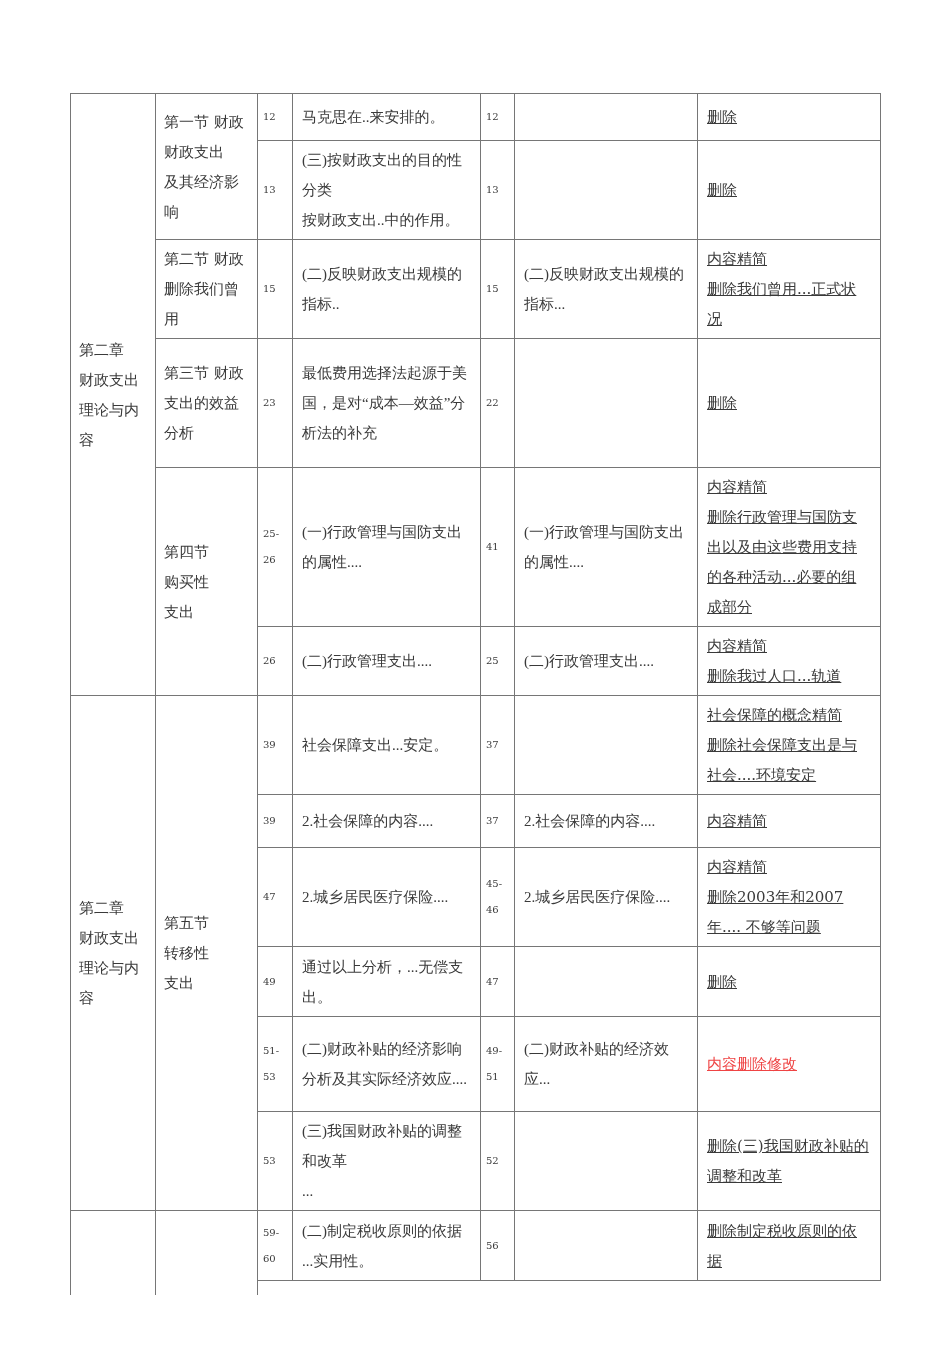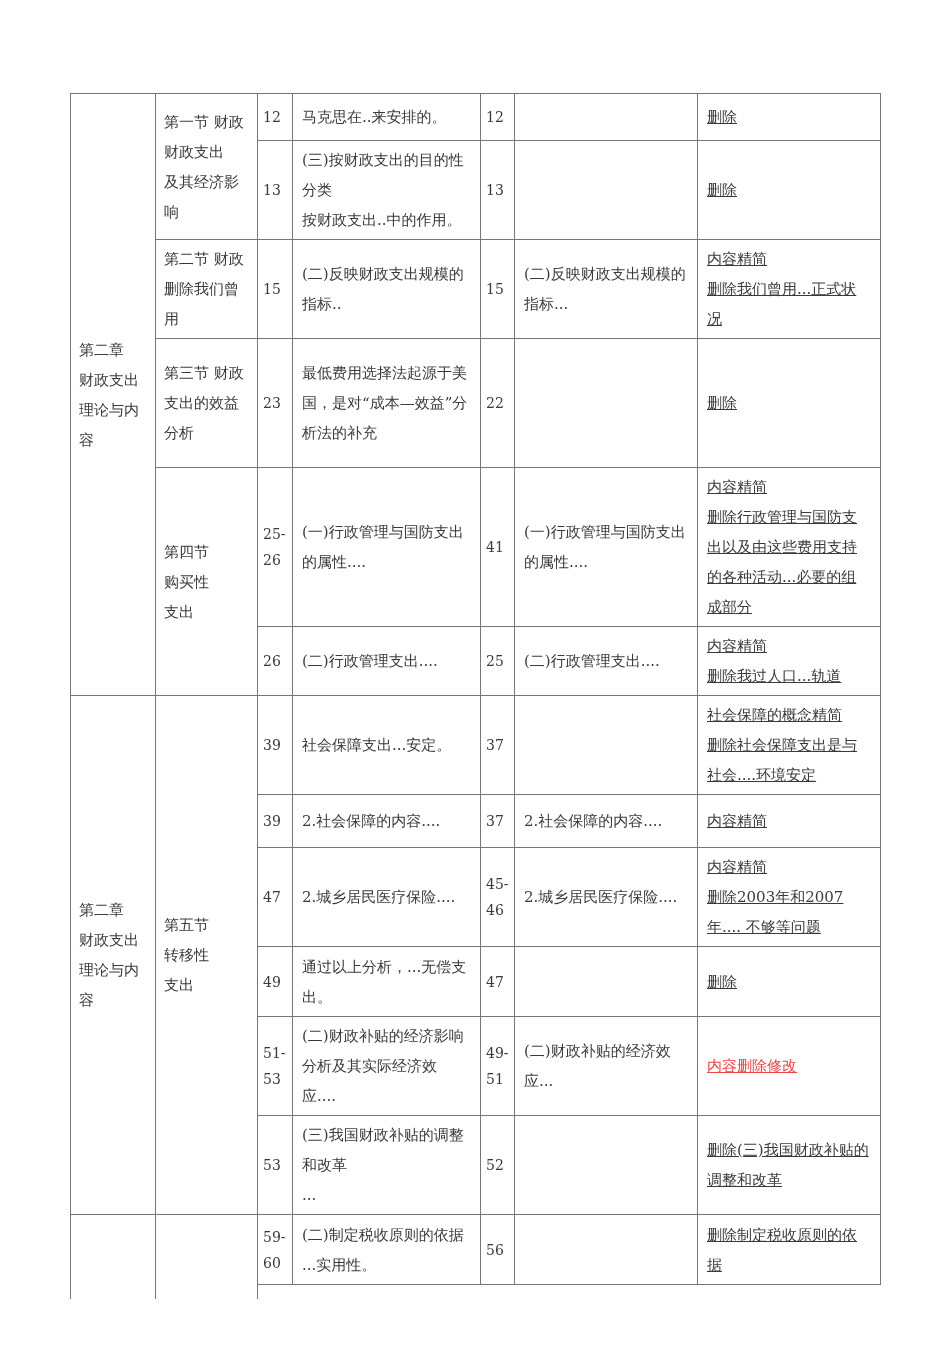--- a/index.html
+++ b/index.html
@@ -24,22 +24,22 @@
     border:1px solid #767676;
     vertical-align:middle;
     font-size:15px;
     line-height:30px;
     white-space:pre-line;
     overflow:hidden;
     box-sizing:border-box;
   }
   td.chap{padding:4px 8px;}
   td.sec{padding:4px 8px;}
-  td.num{padding:2px 5px;font-size:14px;line-height:26px;}
-  td.cnt{padding:4px 9px;}
+  td.num{padding:2px 5px;font-size:10px;line-height:26px;}
+  td.cnt{padding:4px 9px;font-family:Liberation Serif, serif;}
   td.act{padding:4px 9px;text-decoration:underline;}
   td.red-text{color:#ef4444;}
   tr.partial td{
     border:none;
     height:14px;
   }
   
   td.open-bottom{border-bottom:none;}
 </style>
 </head>

